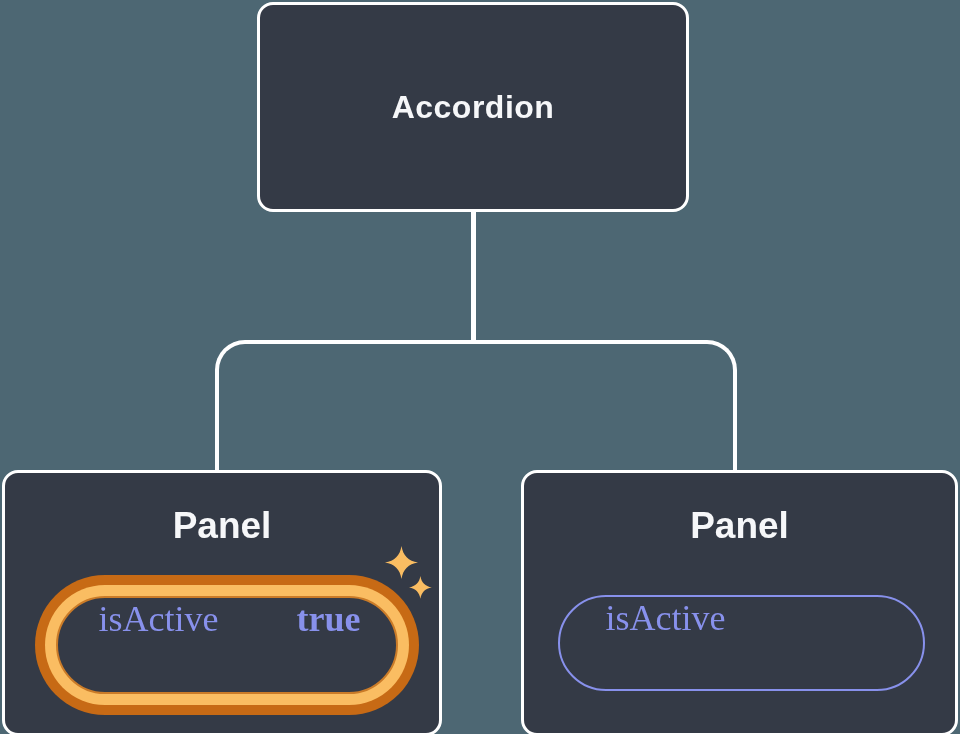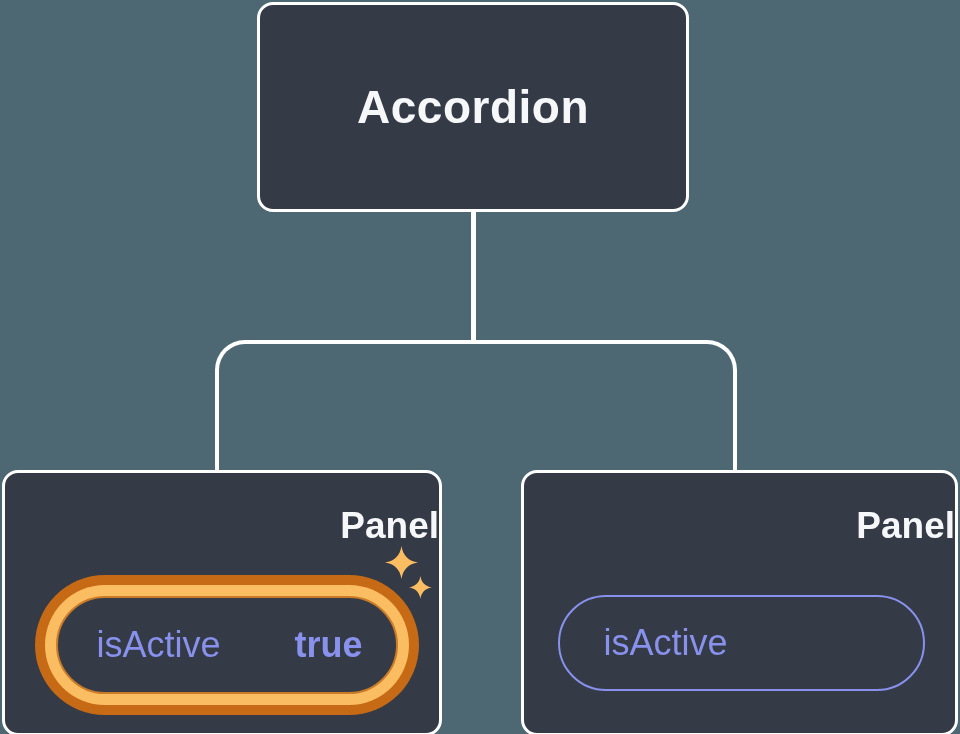--- a/index.html
+++ b/index.html
@@ -23,30 +23,30 @@
     border-radius: 16px;
     box-sizing: border-box;
   }
   .node-root {
     left: 257px; top: 2px;
     width: 432px; height: 210px;
     display: flex; align-items: center; justify-content: center;
   }
   .node-root .node-label {
     color: #f6f7f9;
-    font-size: 46px;
+    font-size: 32px;
     font-weight: 600;
     letter-spacing: 0.5px;
   }
   .node-panel-left  { left: 2px;   top: 470px; width: 440px; height: 266px; }
   .node-panel-right { left: 521px; top: 470px; width: 437px; height: 266px; }
   .panel-title {
     position: absolute;
     left: 0; right: 0; top: 32px;
-    text-align: right;
+    text-align: center;
     color: #f6f7f9;
     font-size: 37px;
     font-weight: 600;
   }
 
   
   .stem {
     position: absolute;
     left: 471px; top: 211px;
     width: 5px; height: 131px;
@@ -75,24 +75,25 @@
   }
   .halo-inner {
     width: 100%; height: 100%;
     background: #fabd62;
     border-radius: 70px;
     padding: 11px;
     box-sizing: border-box;
   }
   .pill {
     display: flex;
-    align-items: center;
+    align-items: flex-start;
     box-sizing: border-box;
     background: #343a46;
     border-radius: 60px;
+    font-family: Liberation Serif, serif;
   }
   .pill-highlighted {
     width: 100%; height: 100%;
     border: 2px solid #ca7b28;
   }
   .pill-plain {
     position: absolute;
     left: 34px; top: 122px;
     width: 367px; height: 96px;
     background: transparent;

